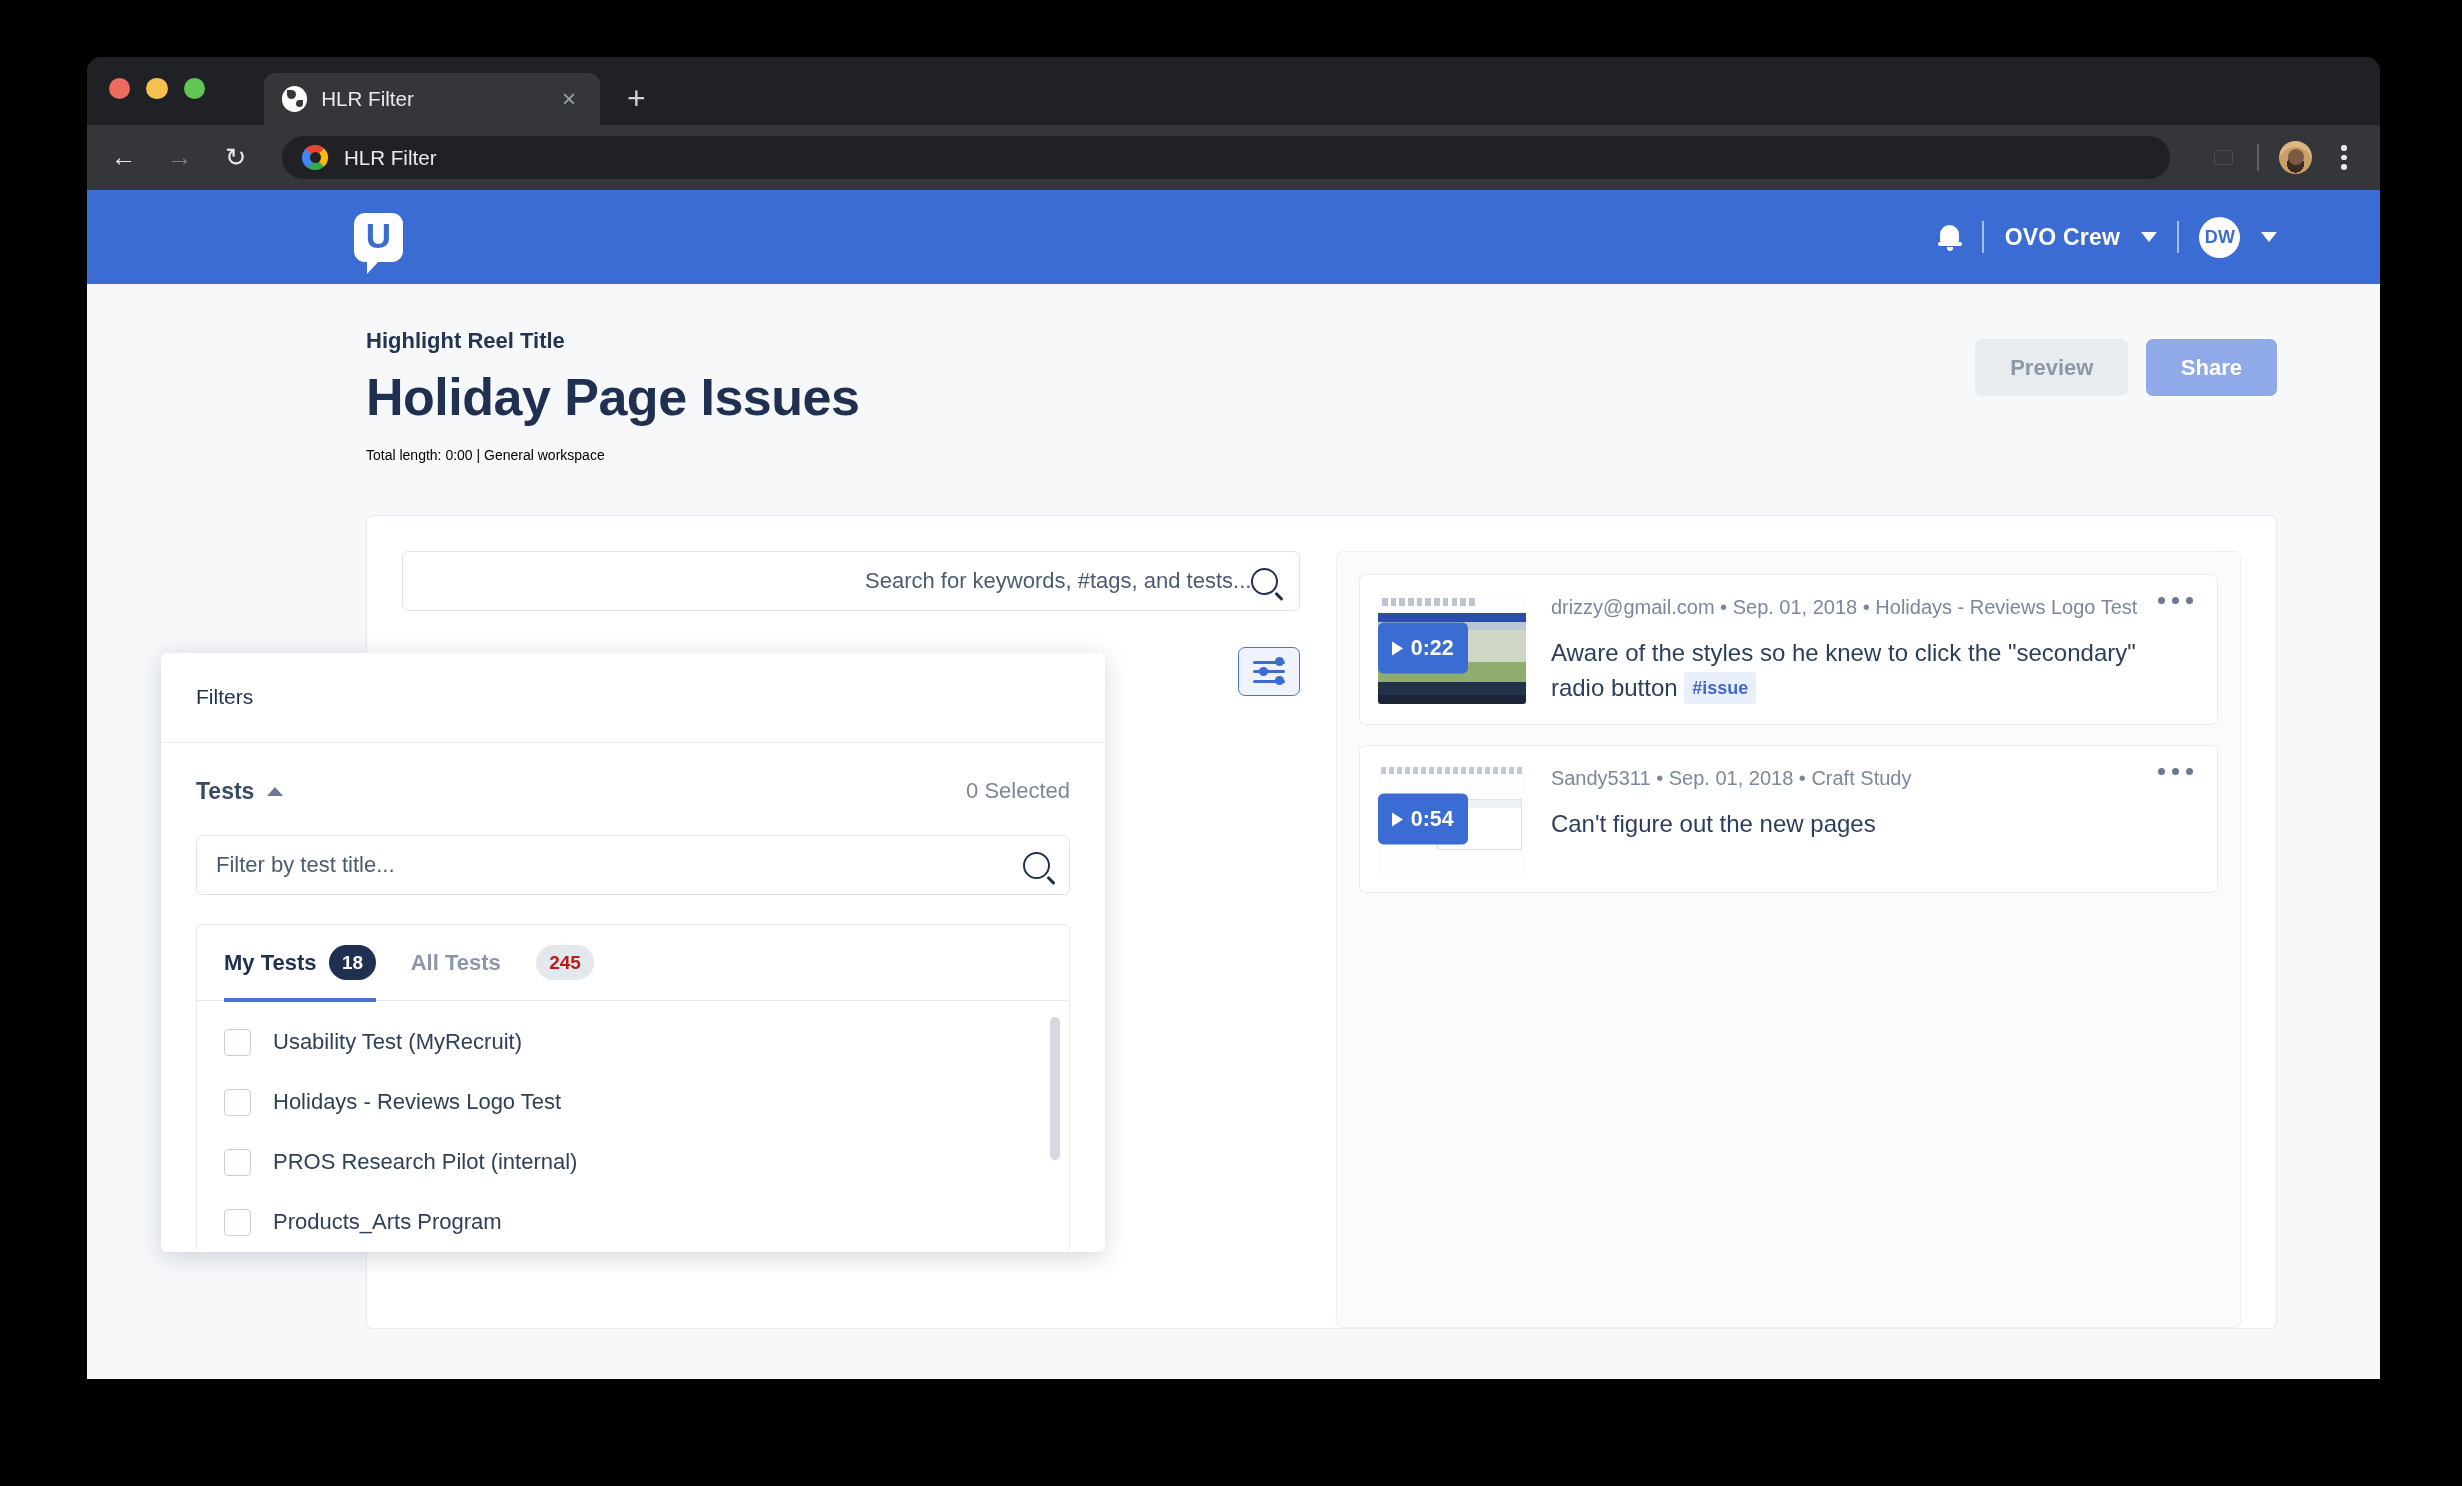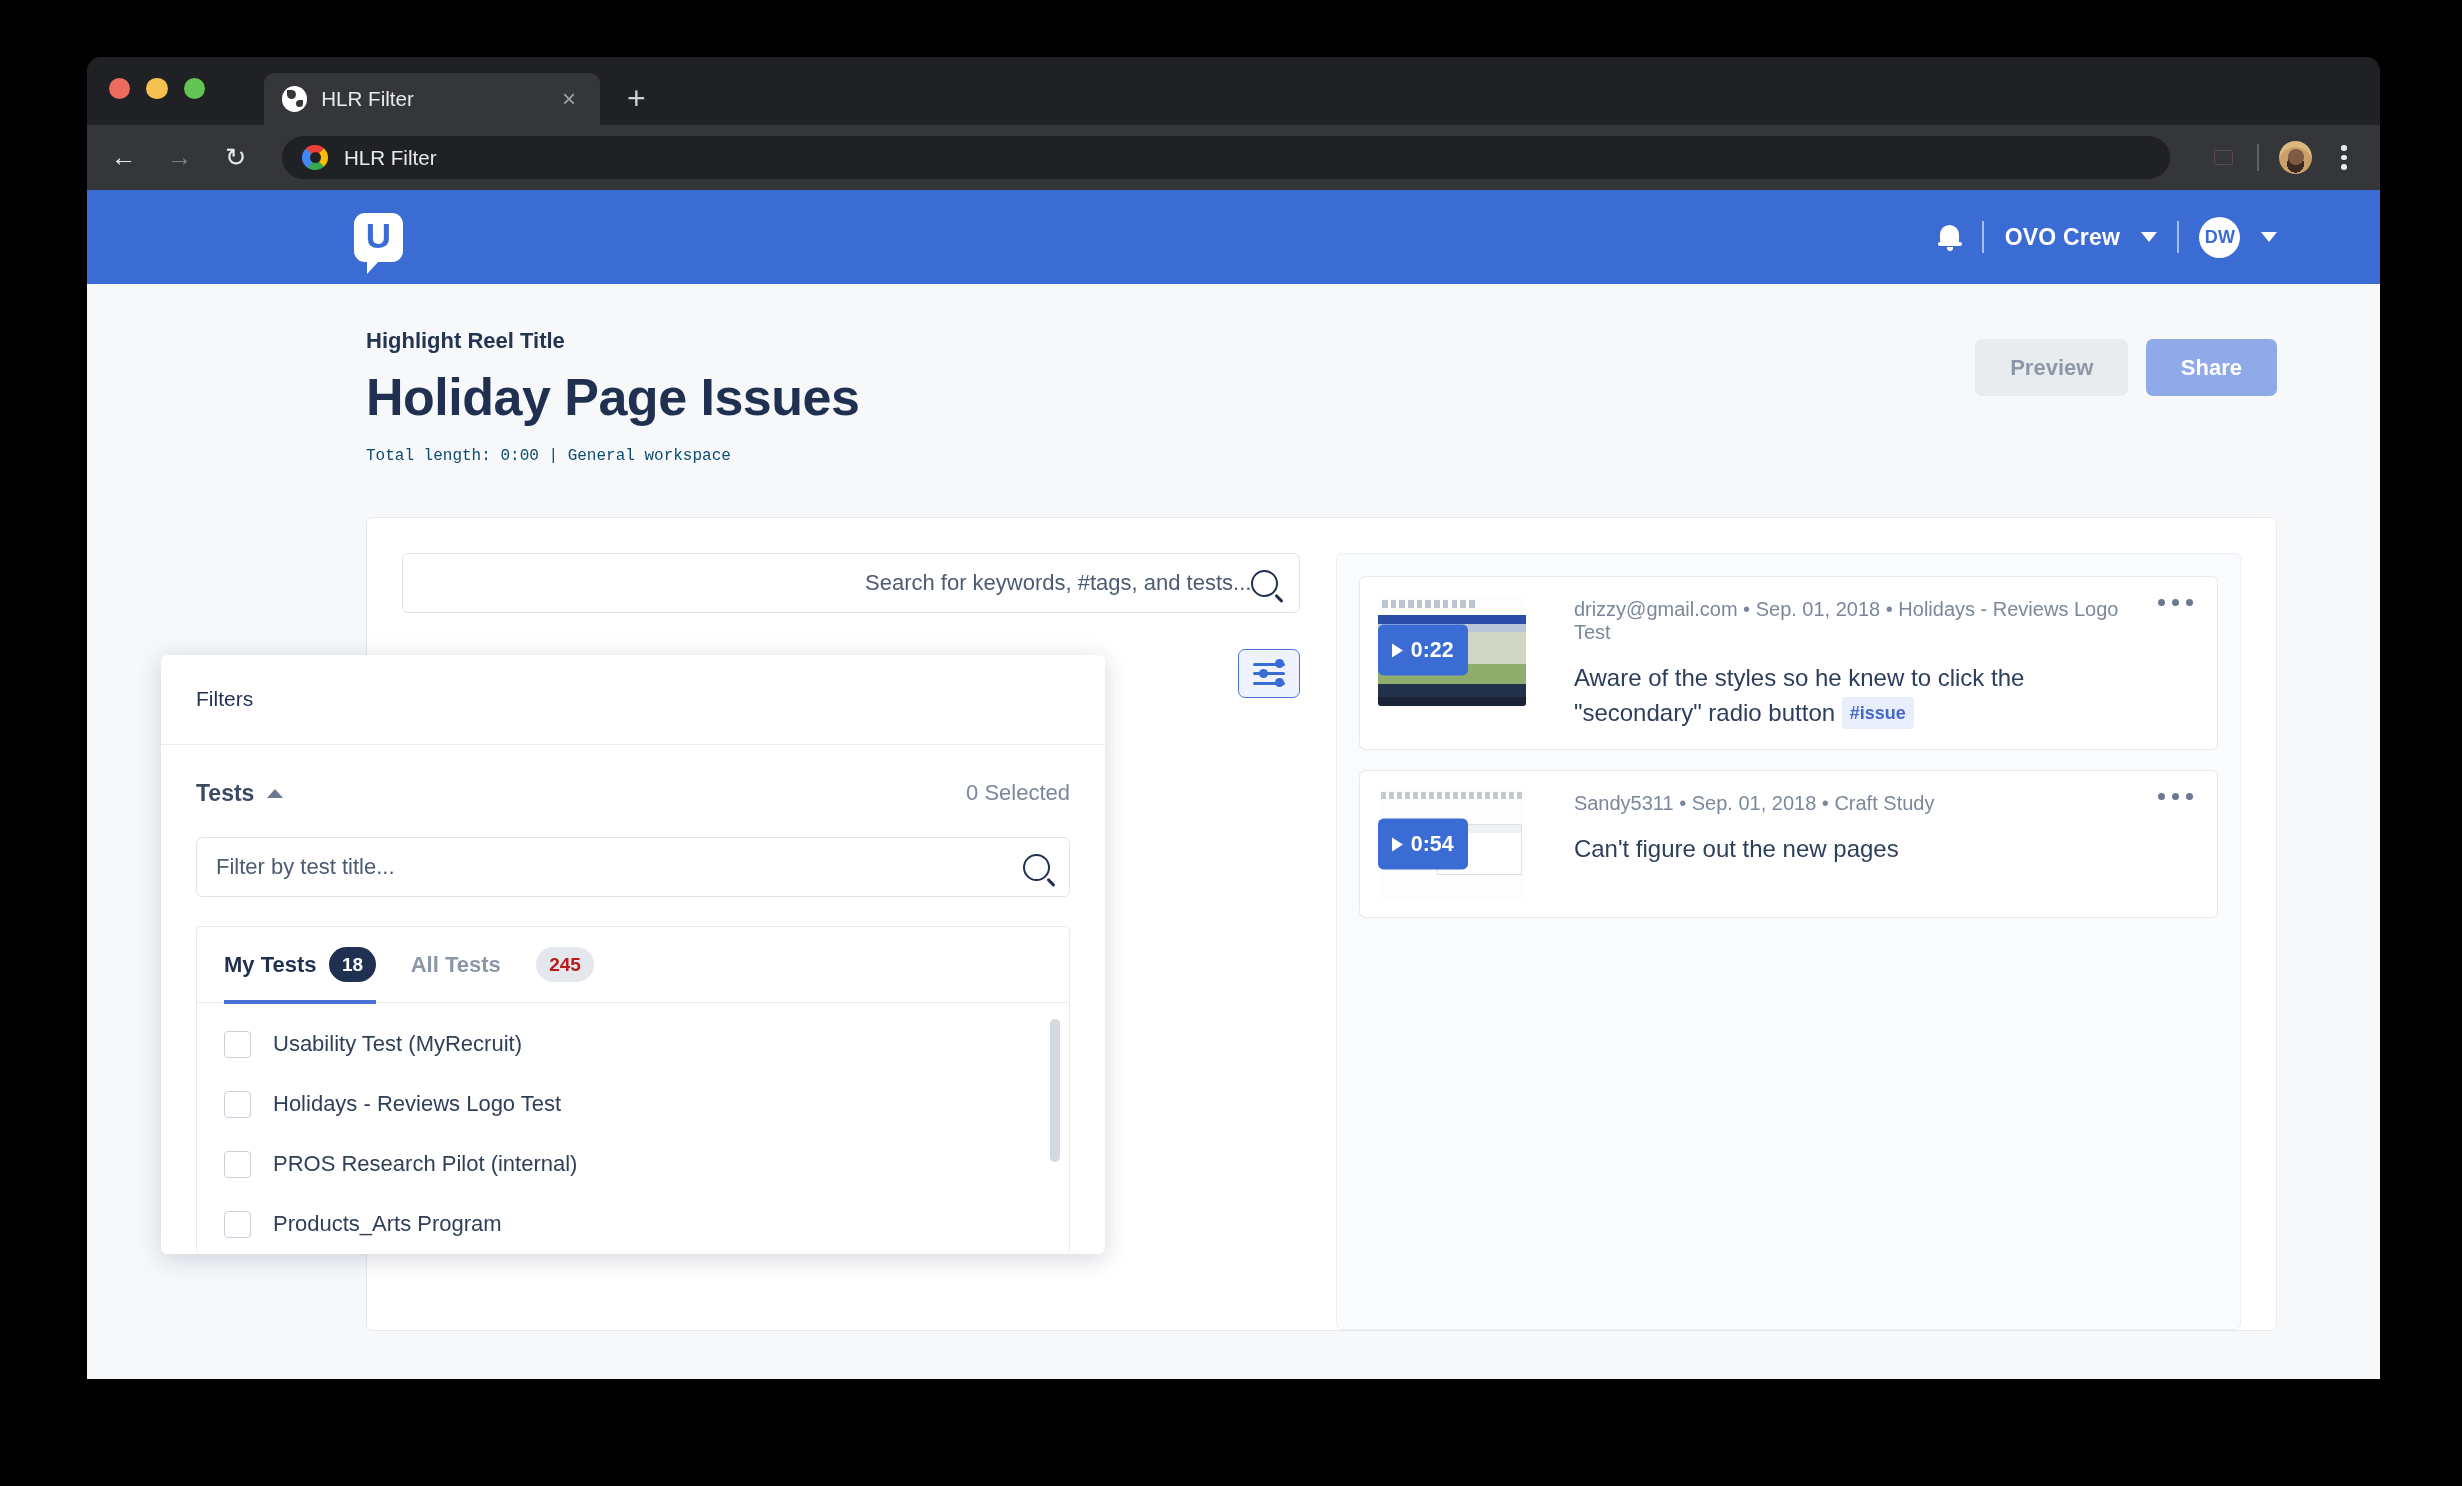--- a/index.html
+++ b/index.html
@@ -189,21 +189,21 @@
   
   .page-head {
     padding: 44px 103px 0 279px;
     display: flex; justify-content: space-between; align-items: flex-start;
   }
   .eyebrow { font-size: 22px; font-weight: 700; color: #243552; }
   .h1 {
     font-size: 52px; font-weight: 700; color: #1f3050;
     margin-top: 12.7px; letter-spacing: -0.5px;
   }
-  .sub { font-size: 16px; color: #0c4a6e; margin-top: 20.6px; font-family: Liberation Mono, monospace; }
+  .sub { font-size: 14px; color: #000000; margin-top: 20.6px; }
   .head-actions { display: flex; gap: 17.5px; padding-top: 11px; }
   .btn {
     height: 57px; padding: 0 35px; border-radius: 7.1px;
     font-size: 22px; font-weight: 700; border: none;
     display: flex; align-items: center; justify-content: center;
   }
   .btn-preview { background: #e9ecef; color: #8d98a6; }
   .btn-share { background: #90a9e8; color: #fff; }
 
   
@@ -386,21 +386,21 @@
     padding: 0 14.3px;
     font-size: 21.4px; font-weight: 700;
     z-index: 2;
   }
   .play-tri {
     width: 0; height: 0;
     border-left: 11px solid #fff;
     border-top: 7.1px solid transparent;
     border-bottom: 7.1px solid transparent;
   }
-  .rcard-body { flex: 1; padding-top: 3.2px; padding-right: 56px; margin-left: 23px; }
+  .rcard-body { flex: 1; padding-top: 3.2px; padding-right: 56px; }
   .meta { font-size: 20px; color: #7b879b; }
   .rtext {
     margin-top: 17.5px; font-size: 24px; color: #2c3e5c; line-height: 1.45;
   }
   .tag {
     display: inline-block;
     background: #e8eefc; color: #4568c8;
     font-size: 18px; font-weight: 700;
     padding: 3.2px 8px; border-radius: 3.2px;
     vertical-align: 2.4px;

